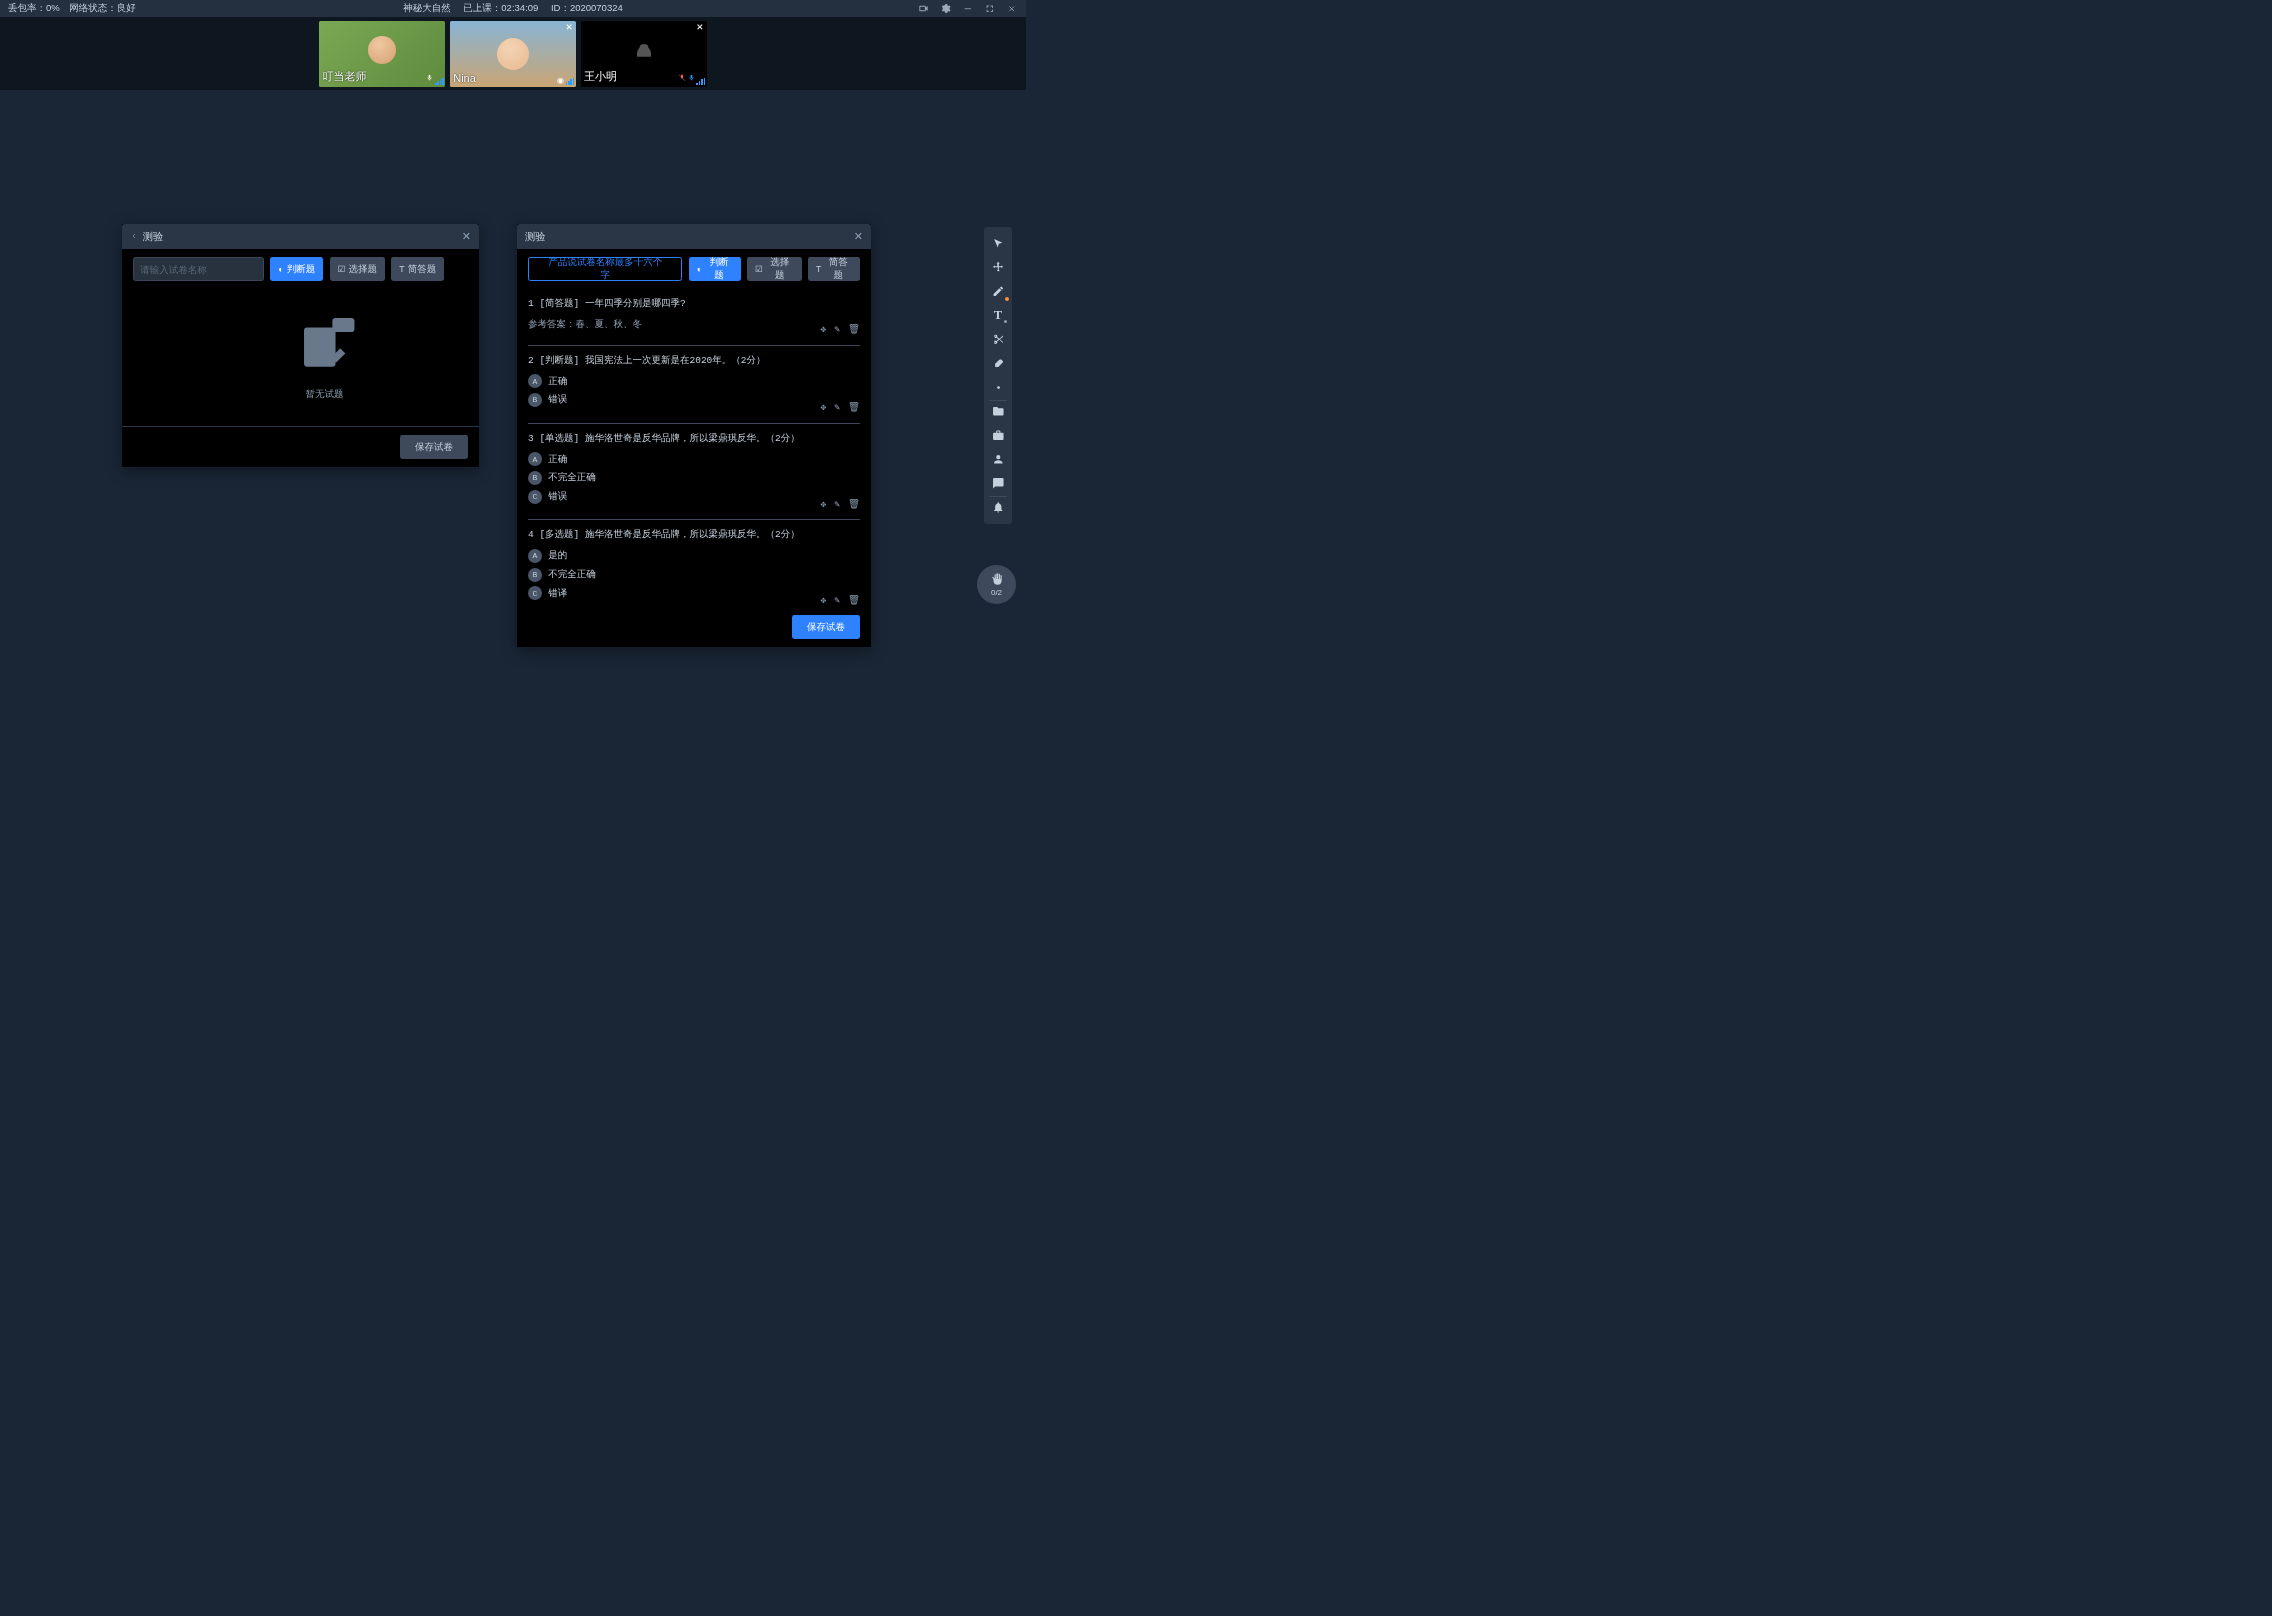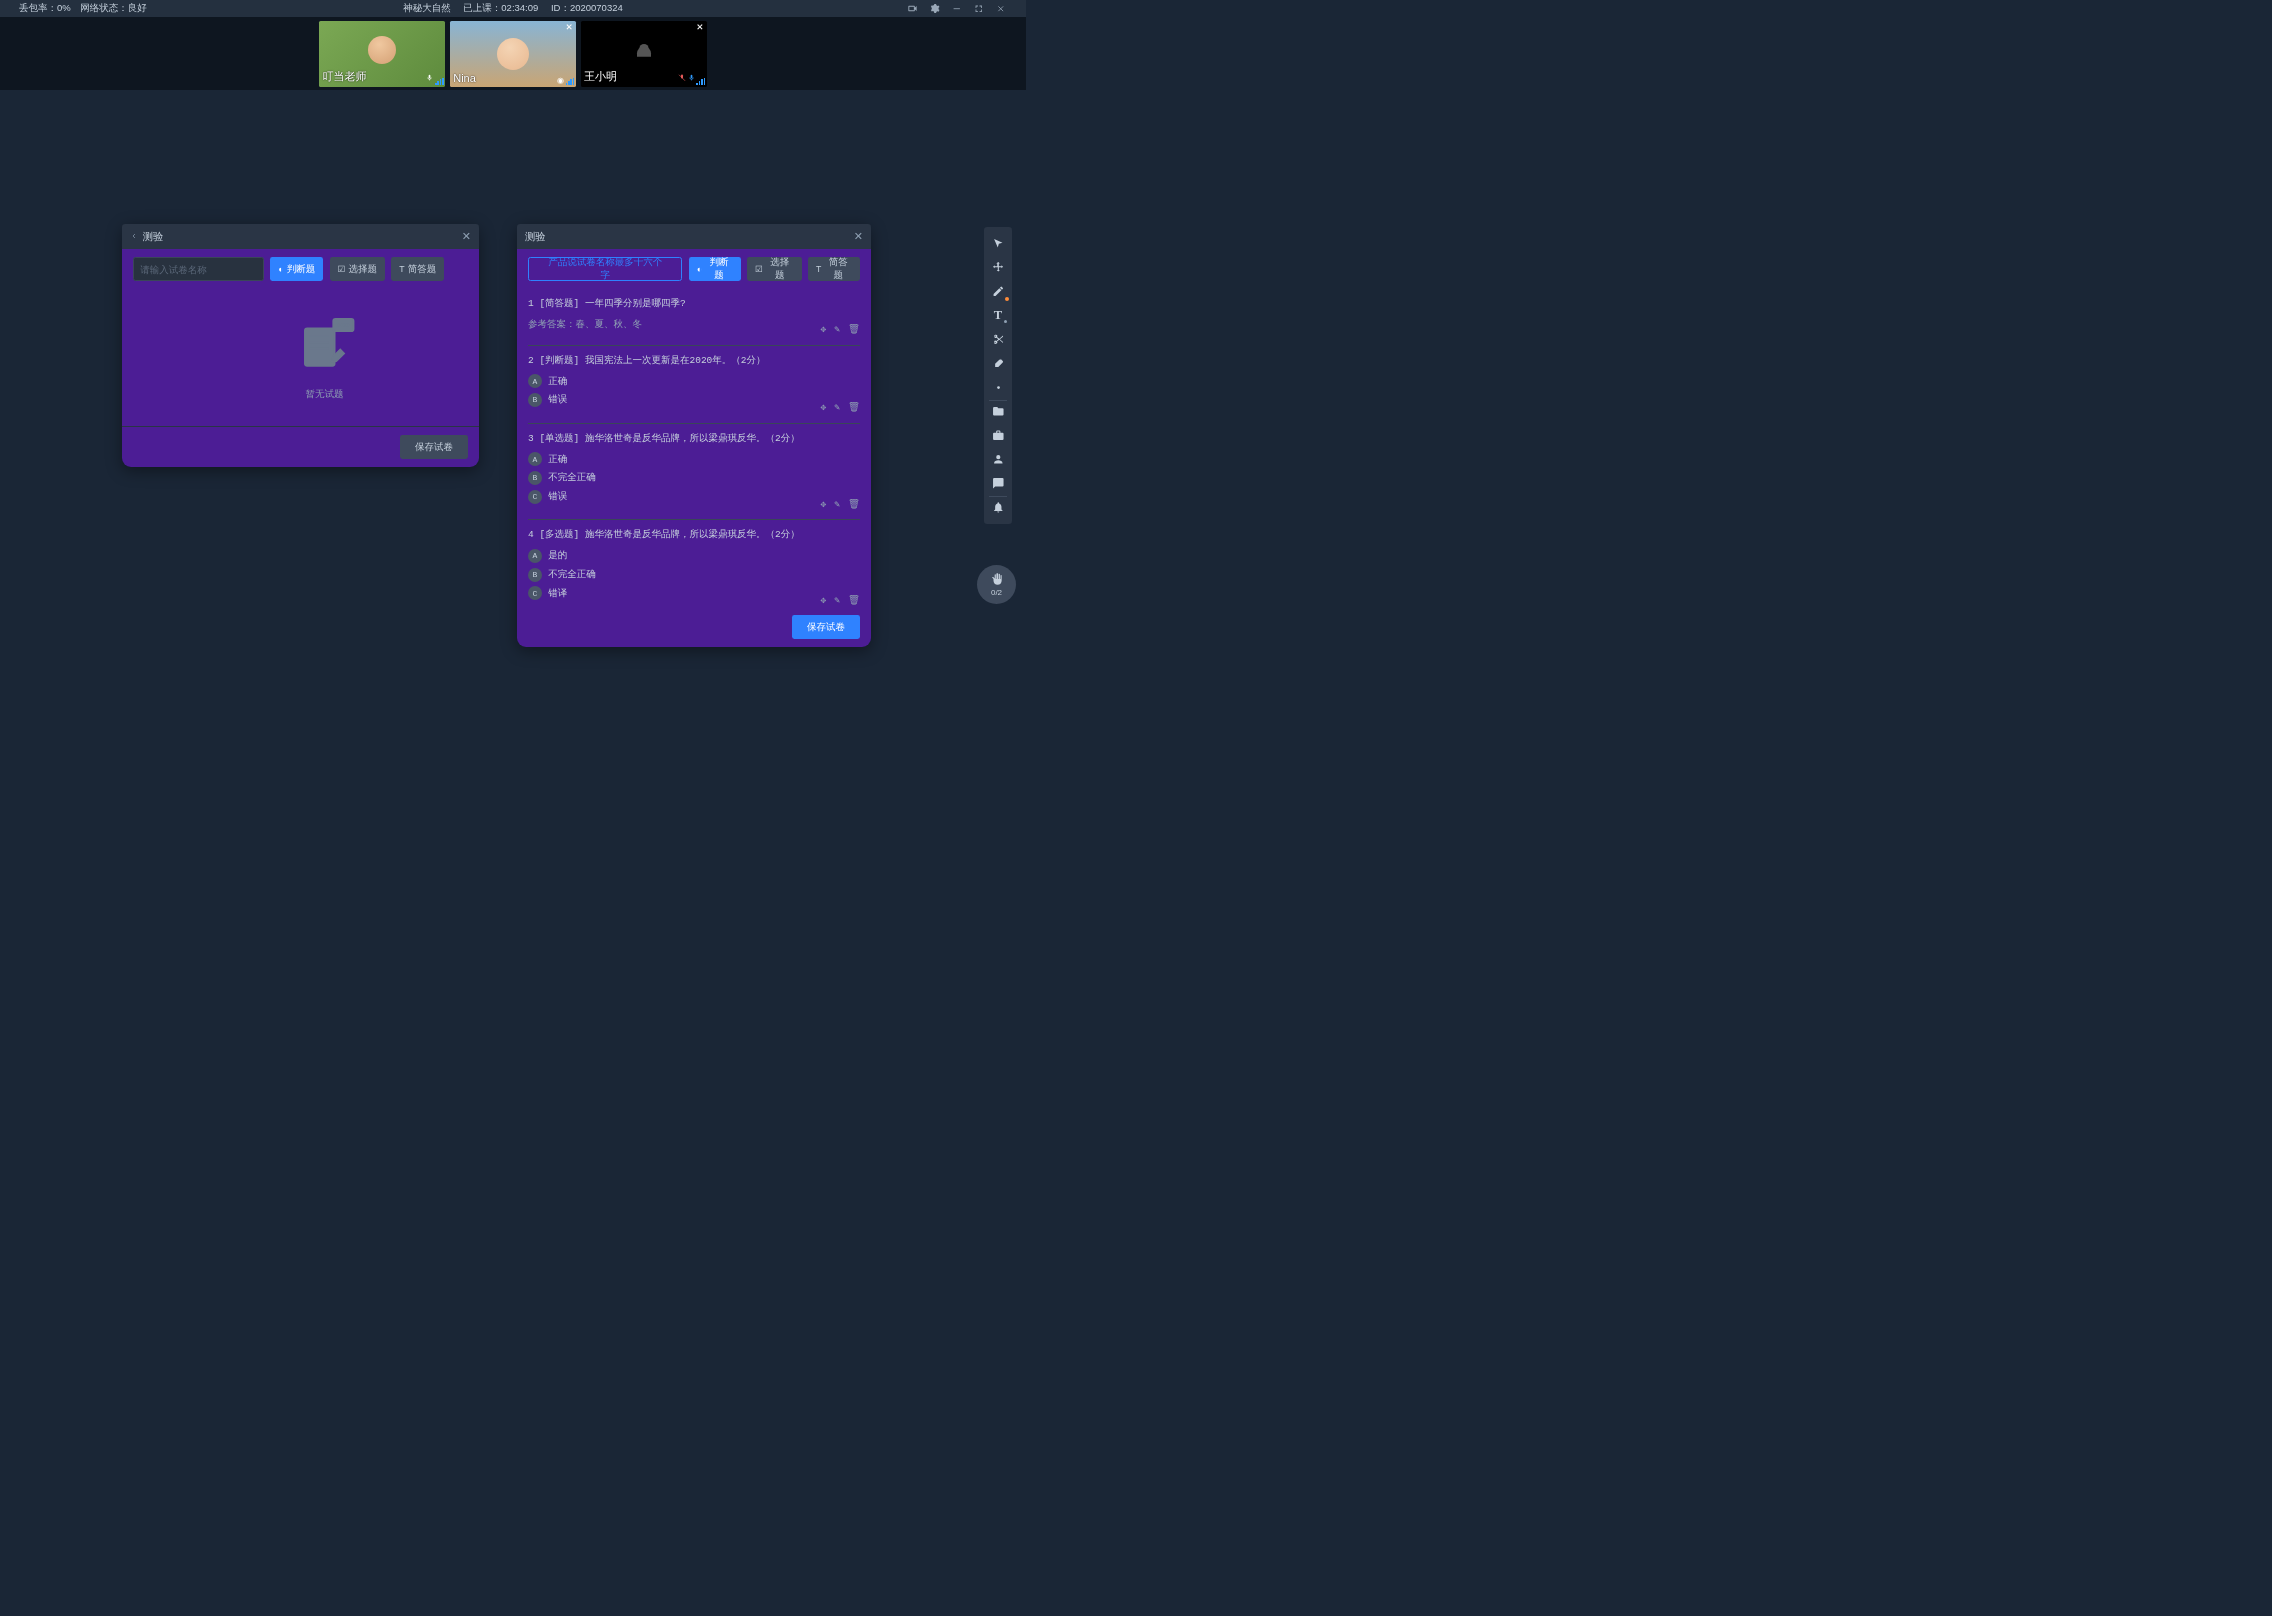--- a/index.html
+++ b/index.html
@@ -12,21 +12,21 @@
   overflow: hidden;
   position: relative;
 }
 
 
 .top-bar {
   height: 17.4px;
   background: #24303f;
   display: flex;
   align-items: center;
-  padding: 0 19px;
+  padding: 0 8px;
   font-size: 9.5px;
   color: #c5d0dc;
   position: relative;
 }
 .top-left { display: flex; gap: 9.5px; }
 .top-center {
   position: absolute;
   left: 50%;
   transform: translateX(-50%);
   display: flex;
@@ -112,22 +112,22 @@
   left: 50%; top: 50%;
   transform: translate(-50%,-50%);
   width: 32px; height: 32px;
   background: radial-gradient(circle at 40% 30%, #f4d4b4, #e8b890);
   border-radius: 50%;
 }
 
 
 .panel {
   position: absolute;
-  background: #4c1d95;
-  border-radius: 9px;
+  background: #000000;
+  border-radius: 1px;
   box-shadow: 0 3.2px 16px rgba(0,0,0,0.4);
   display: flex;
   flex-direction: column;
 }
 .panel-left { left: 122px; top: 224px; width: 357px; height: 243px; }
 .panel-right { left: 517px; top: 224px; width: 354px; height: 423px; }
 
 .panel-header {
   height: 25px;
   background: #2a3545;

